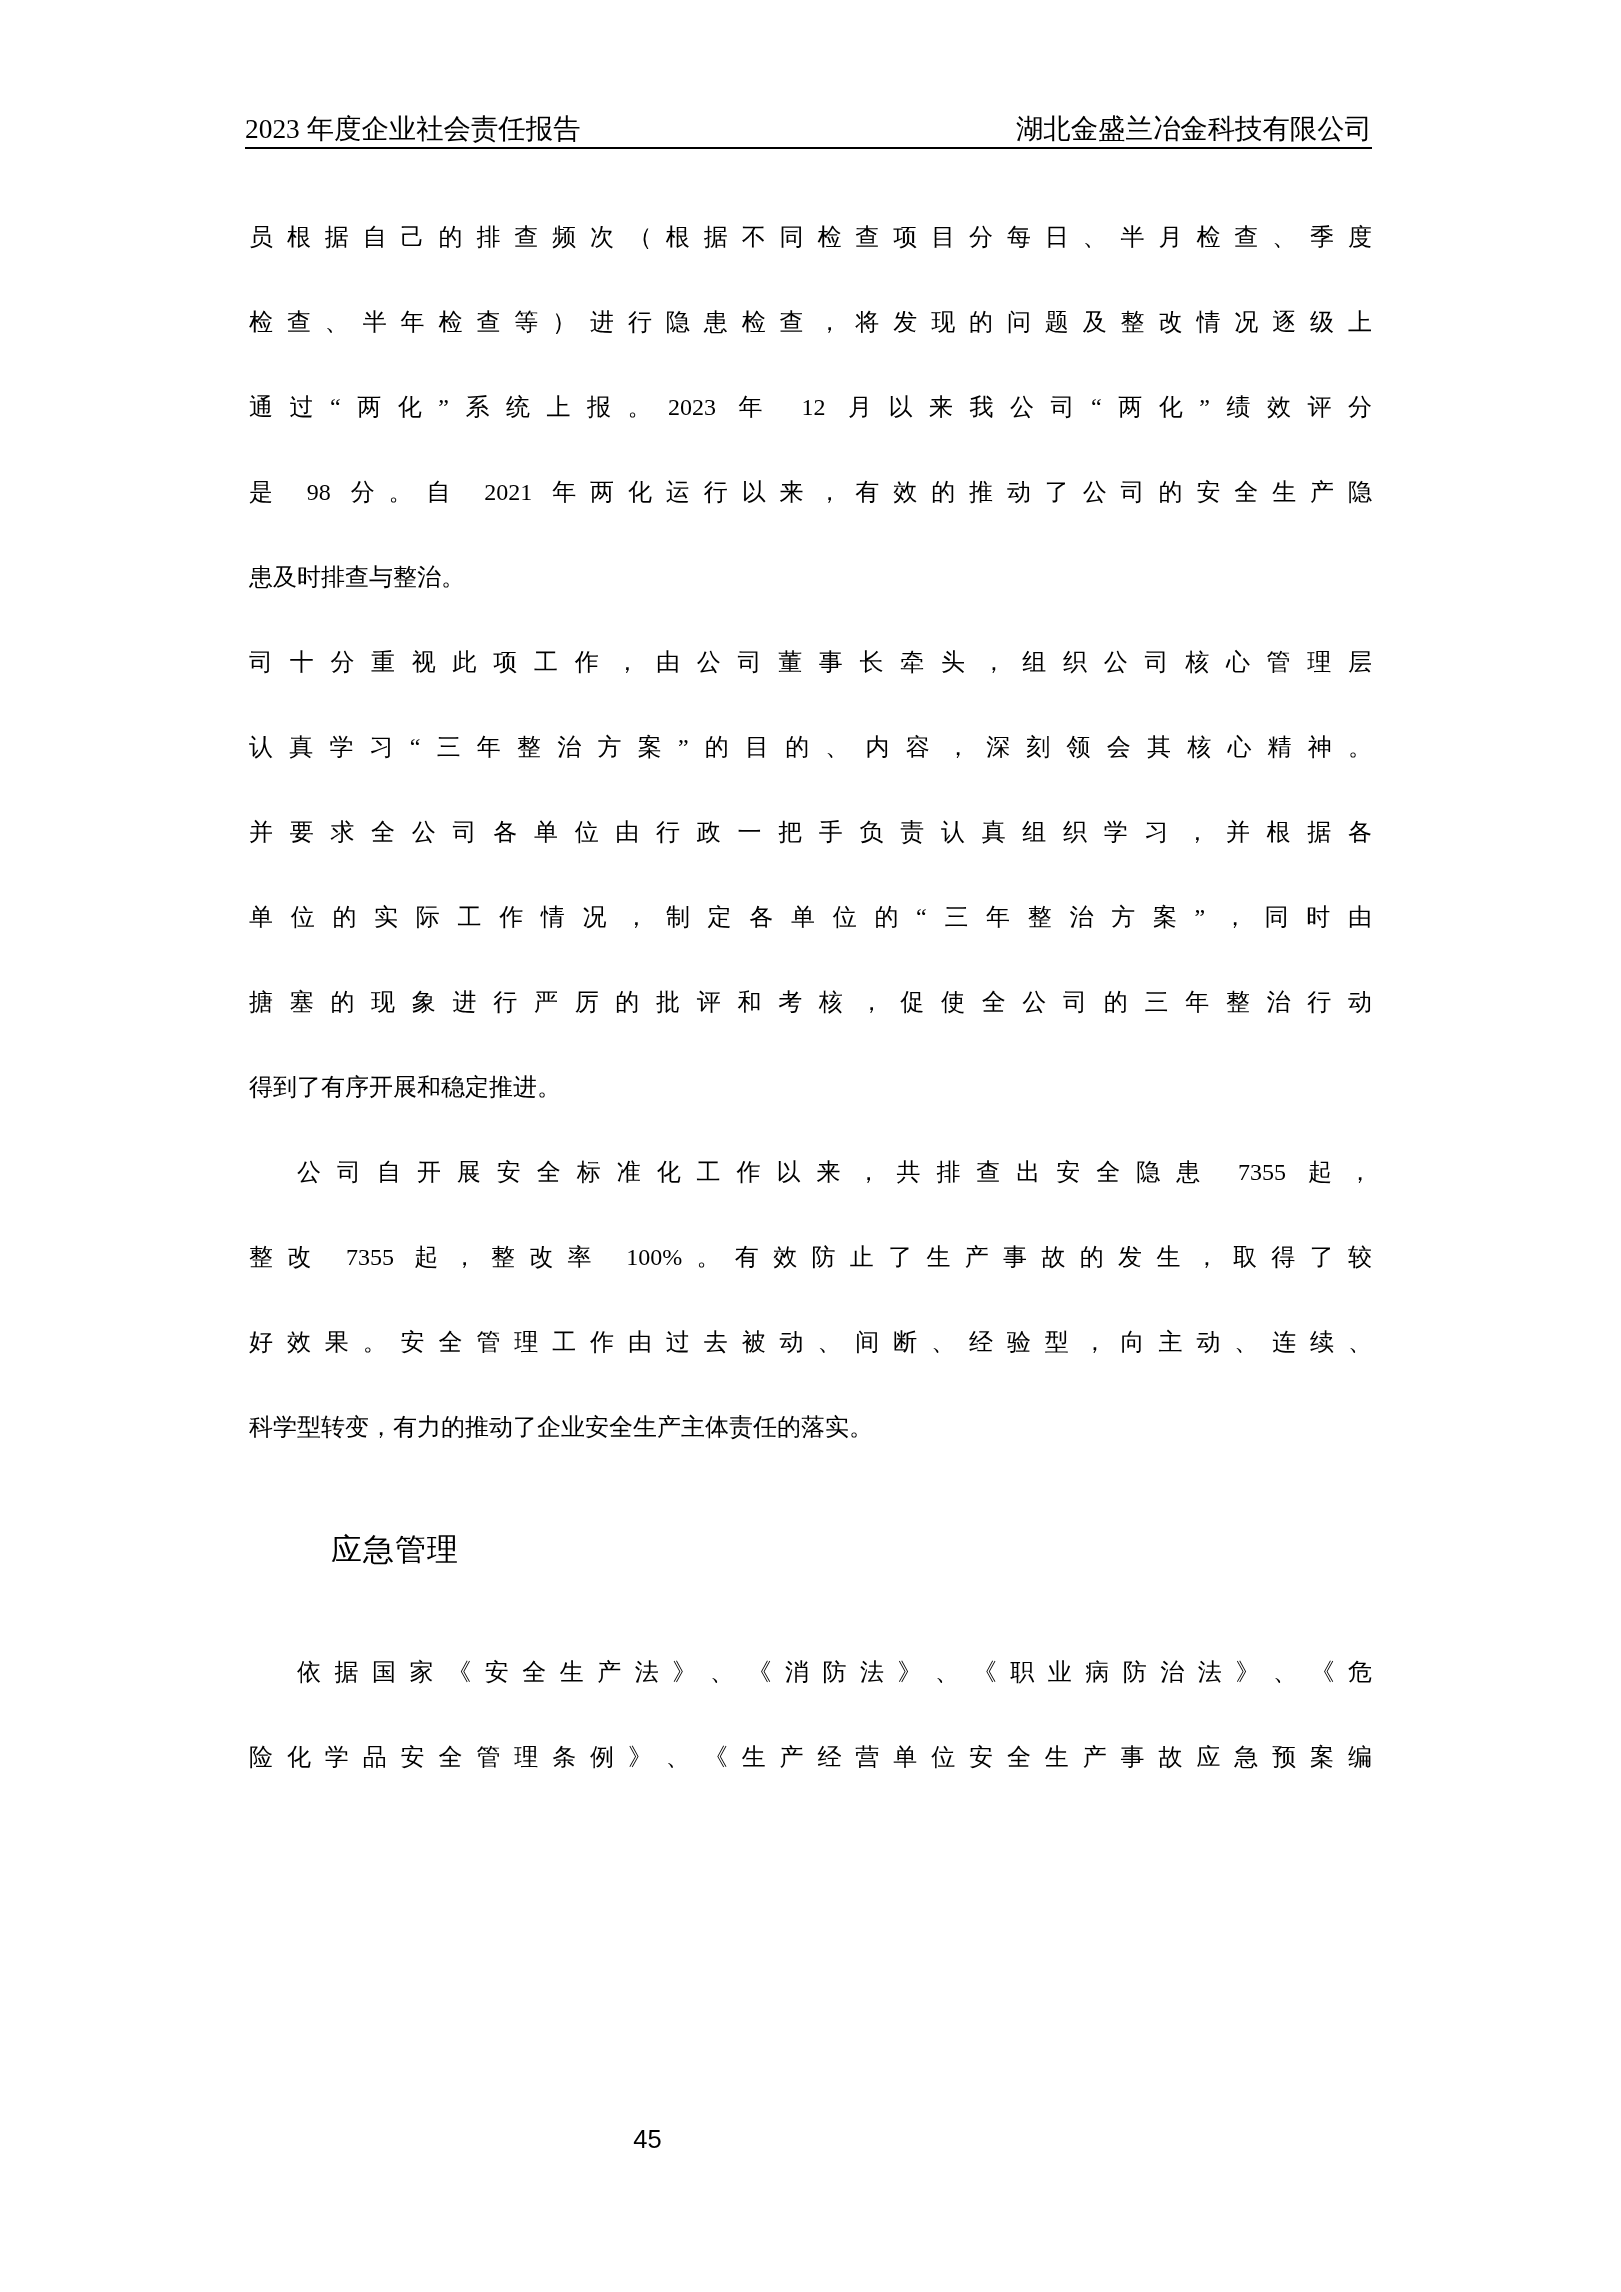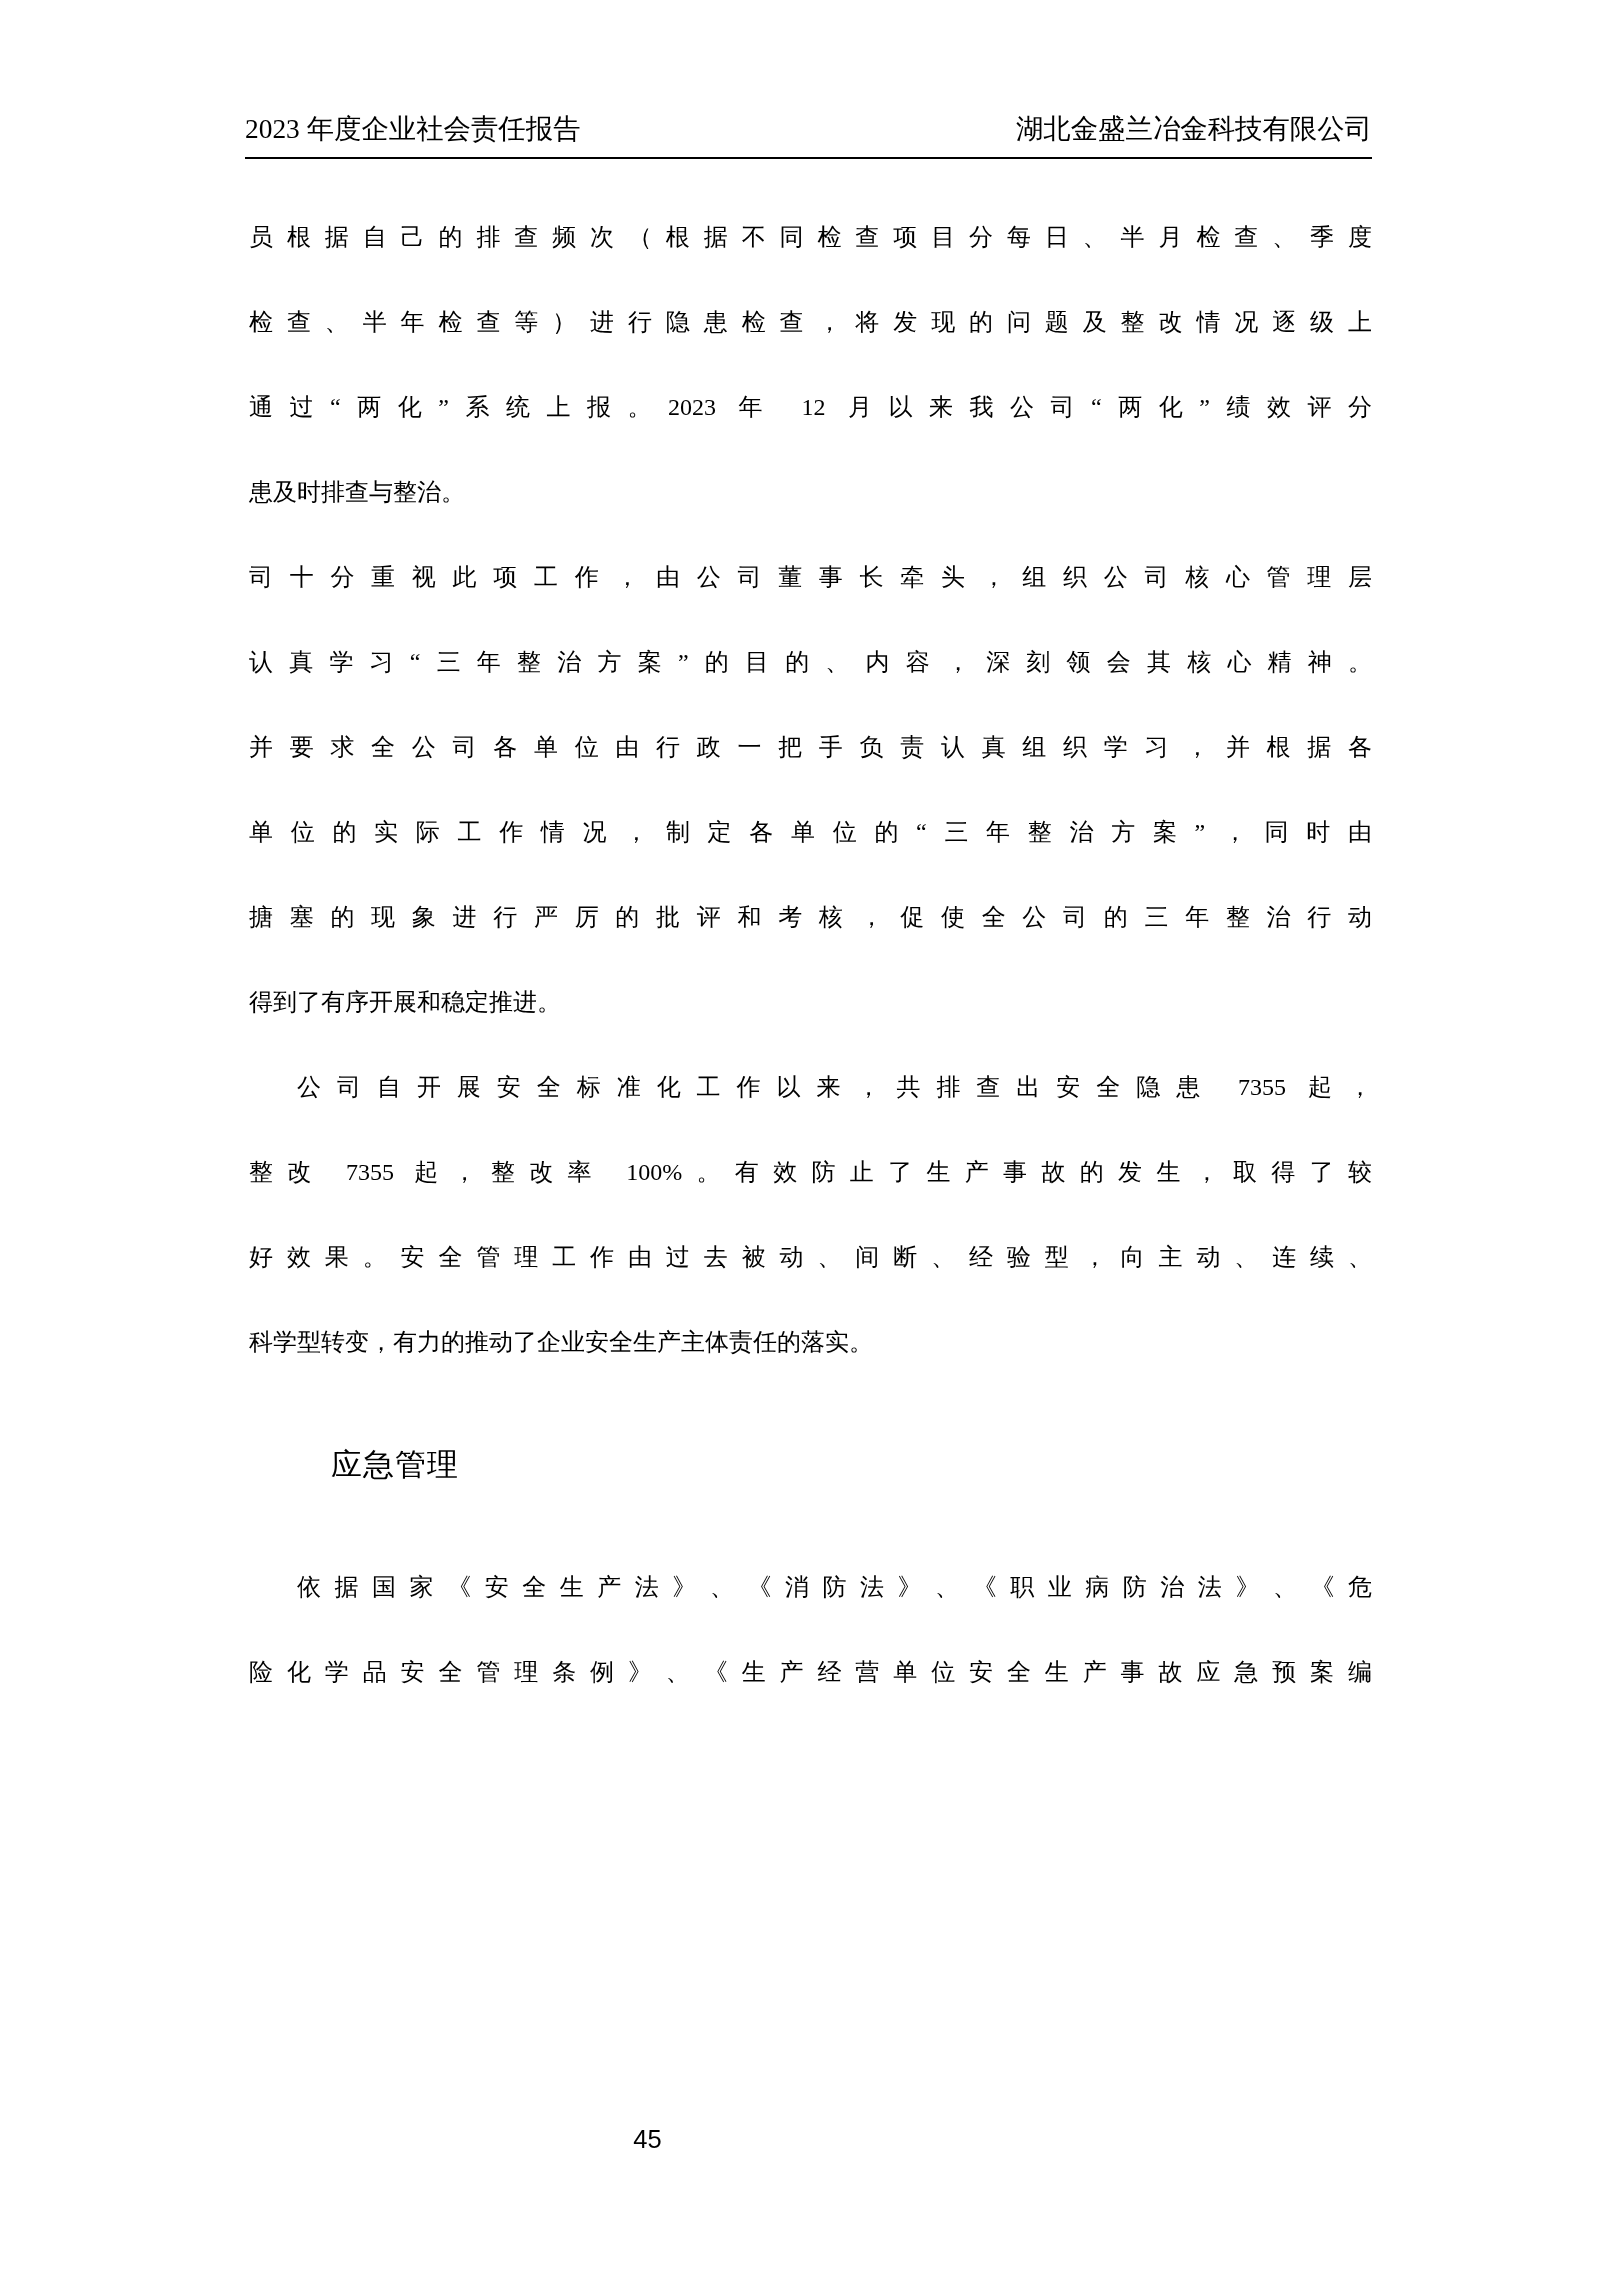--- a/index.html
+++ b/index.html
@@ -20,21 +20,21 @@
   .page-header {
     position: absolute;
     left: 245px;
     top: 114px;
     width: 1127px;
     display: flex;
     justify-content: space-between;
     align-items: flex-end;
     font-size: 27.4px;
     line-height: 31px;
-    padding-bottom: 12px;
+    padding-bottom: 2px;
     border-bottom: 2.9px solid #000000;
   }
   
   .content {
     position: absolute;
     left: 249px;
     top: 195px;
     width: 1123px;
   }
   .line {
@@ -75,20 +75,21 @@
 
   <div class="page-header">
     <span>2023 年度企业社会责任报告</span>
     <span>湖北金盛兰冶金科技有限公司</span>
   </div>
 
   <div class="content">
     <p class="line">员根据自己的排查频次（根据不同检查项目分每日、半月检查、季度</p>
     <p class="line">检查、半年检查等）进行隐患检查，将发现的问题及整改情况逐级上</p>
     <p class="line">通过“两化”系统上报。2023 年 12 月以来我公司“两化”绩效评分</p>
+    <p class="line">是 98 分。自 2021 年两化运行以来，有效的推动了公司的安全生产隐</p>
     <p class="line para-end">患及时排查与整治。</p>
     <p class="line">司十分重视此项工作，由公司董事长牵头，组织公司核心管理层</p>
     <p class="line">认真学习“三年整治方案”的目的、内容，深刻领会其核心精神。</p>
     <p class="line">并要求全公司各单位由行政一把手负责认真组织学习，并根据各</p>
     <p class="line">单位的实际工作情况，制定各单位的“三年整治方案”，同时由</p>
     <p class="line">搪塞的现象进行严厉的批评和考核，促使全公司的三年整治行动</p>
     <p class="line para-end">得到了有序开展和稳定推进。</p>
     <p class="line indent">公司自开展安全标准化工作以来，共排查出安全隐患 7355 起，</p>
     <p class="line">整改 7355 起，整改率 100%。有效防止了生产事故的发生，取得了较</p>
     <p class="line">好效果。安全管理工作由过去被动、间断、经验型，向主动、连续、</p>

